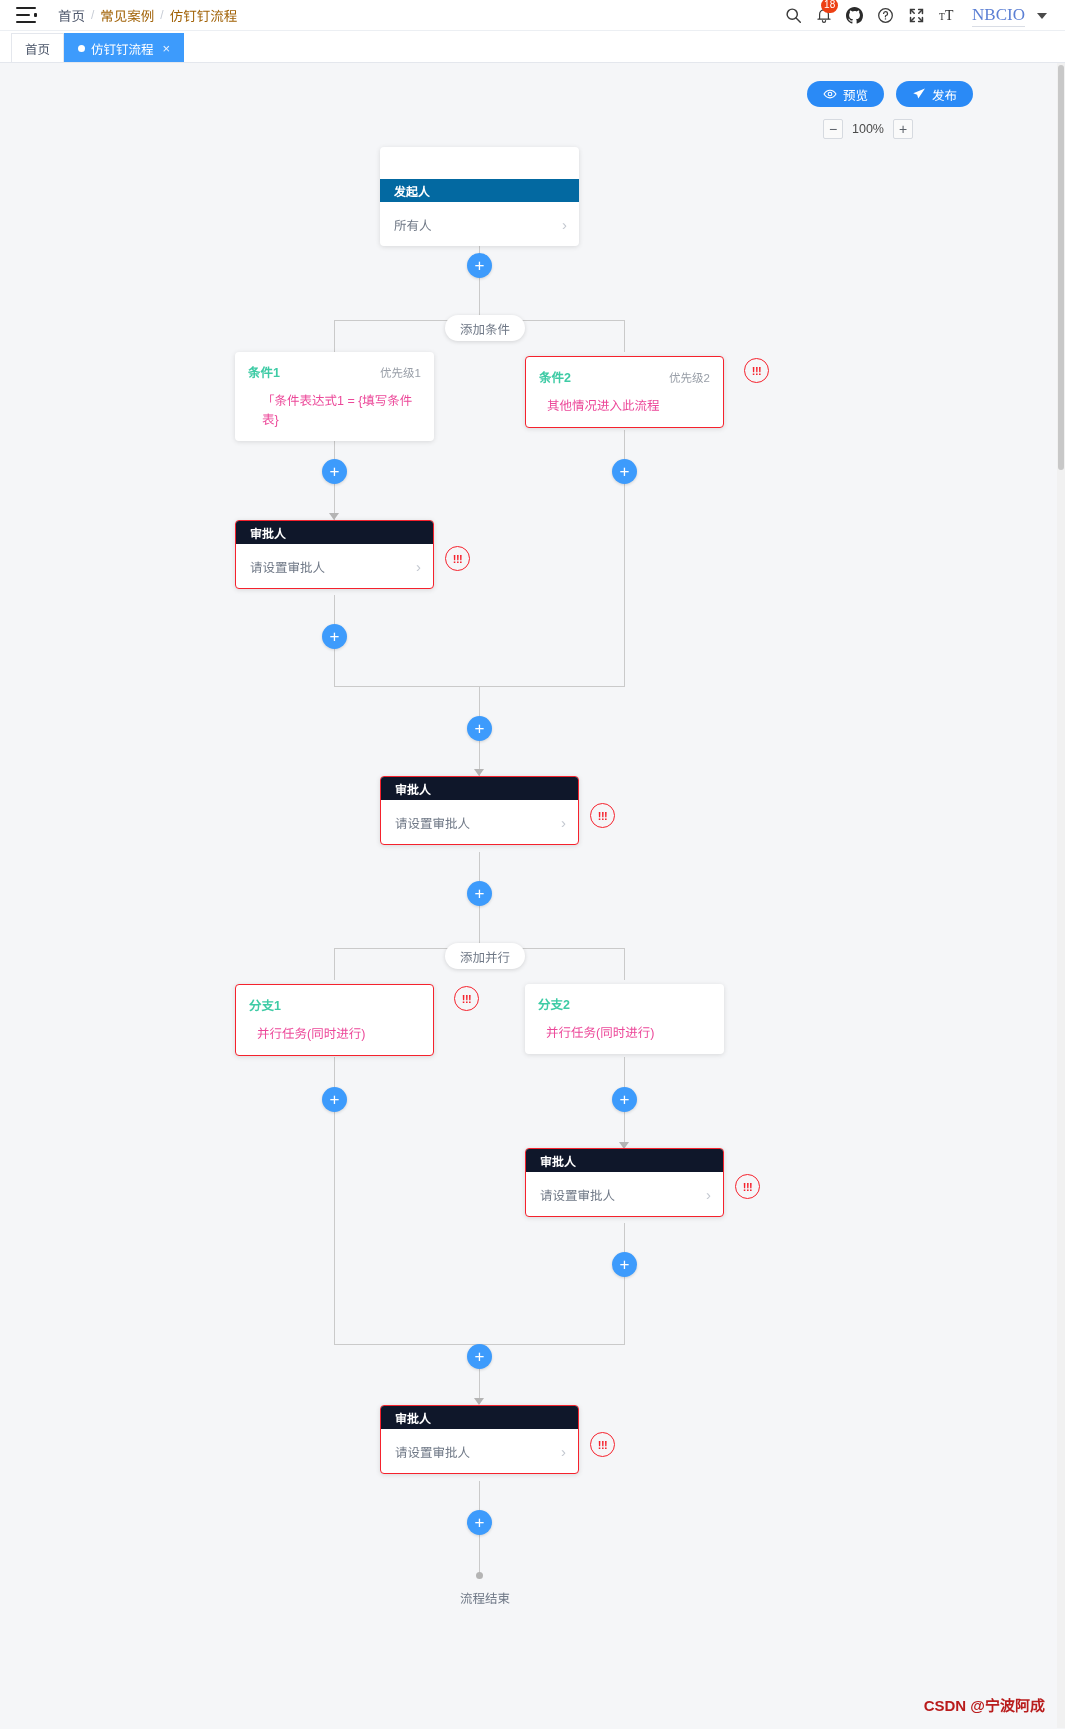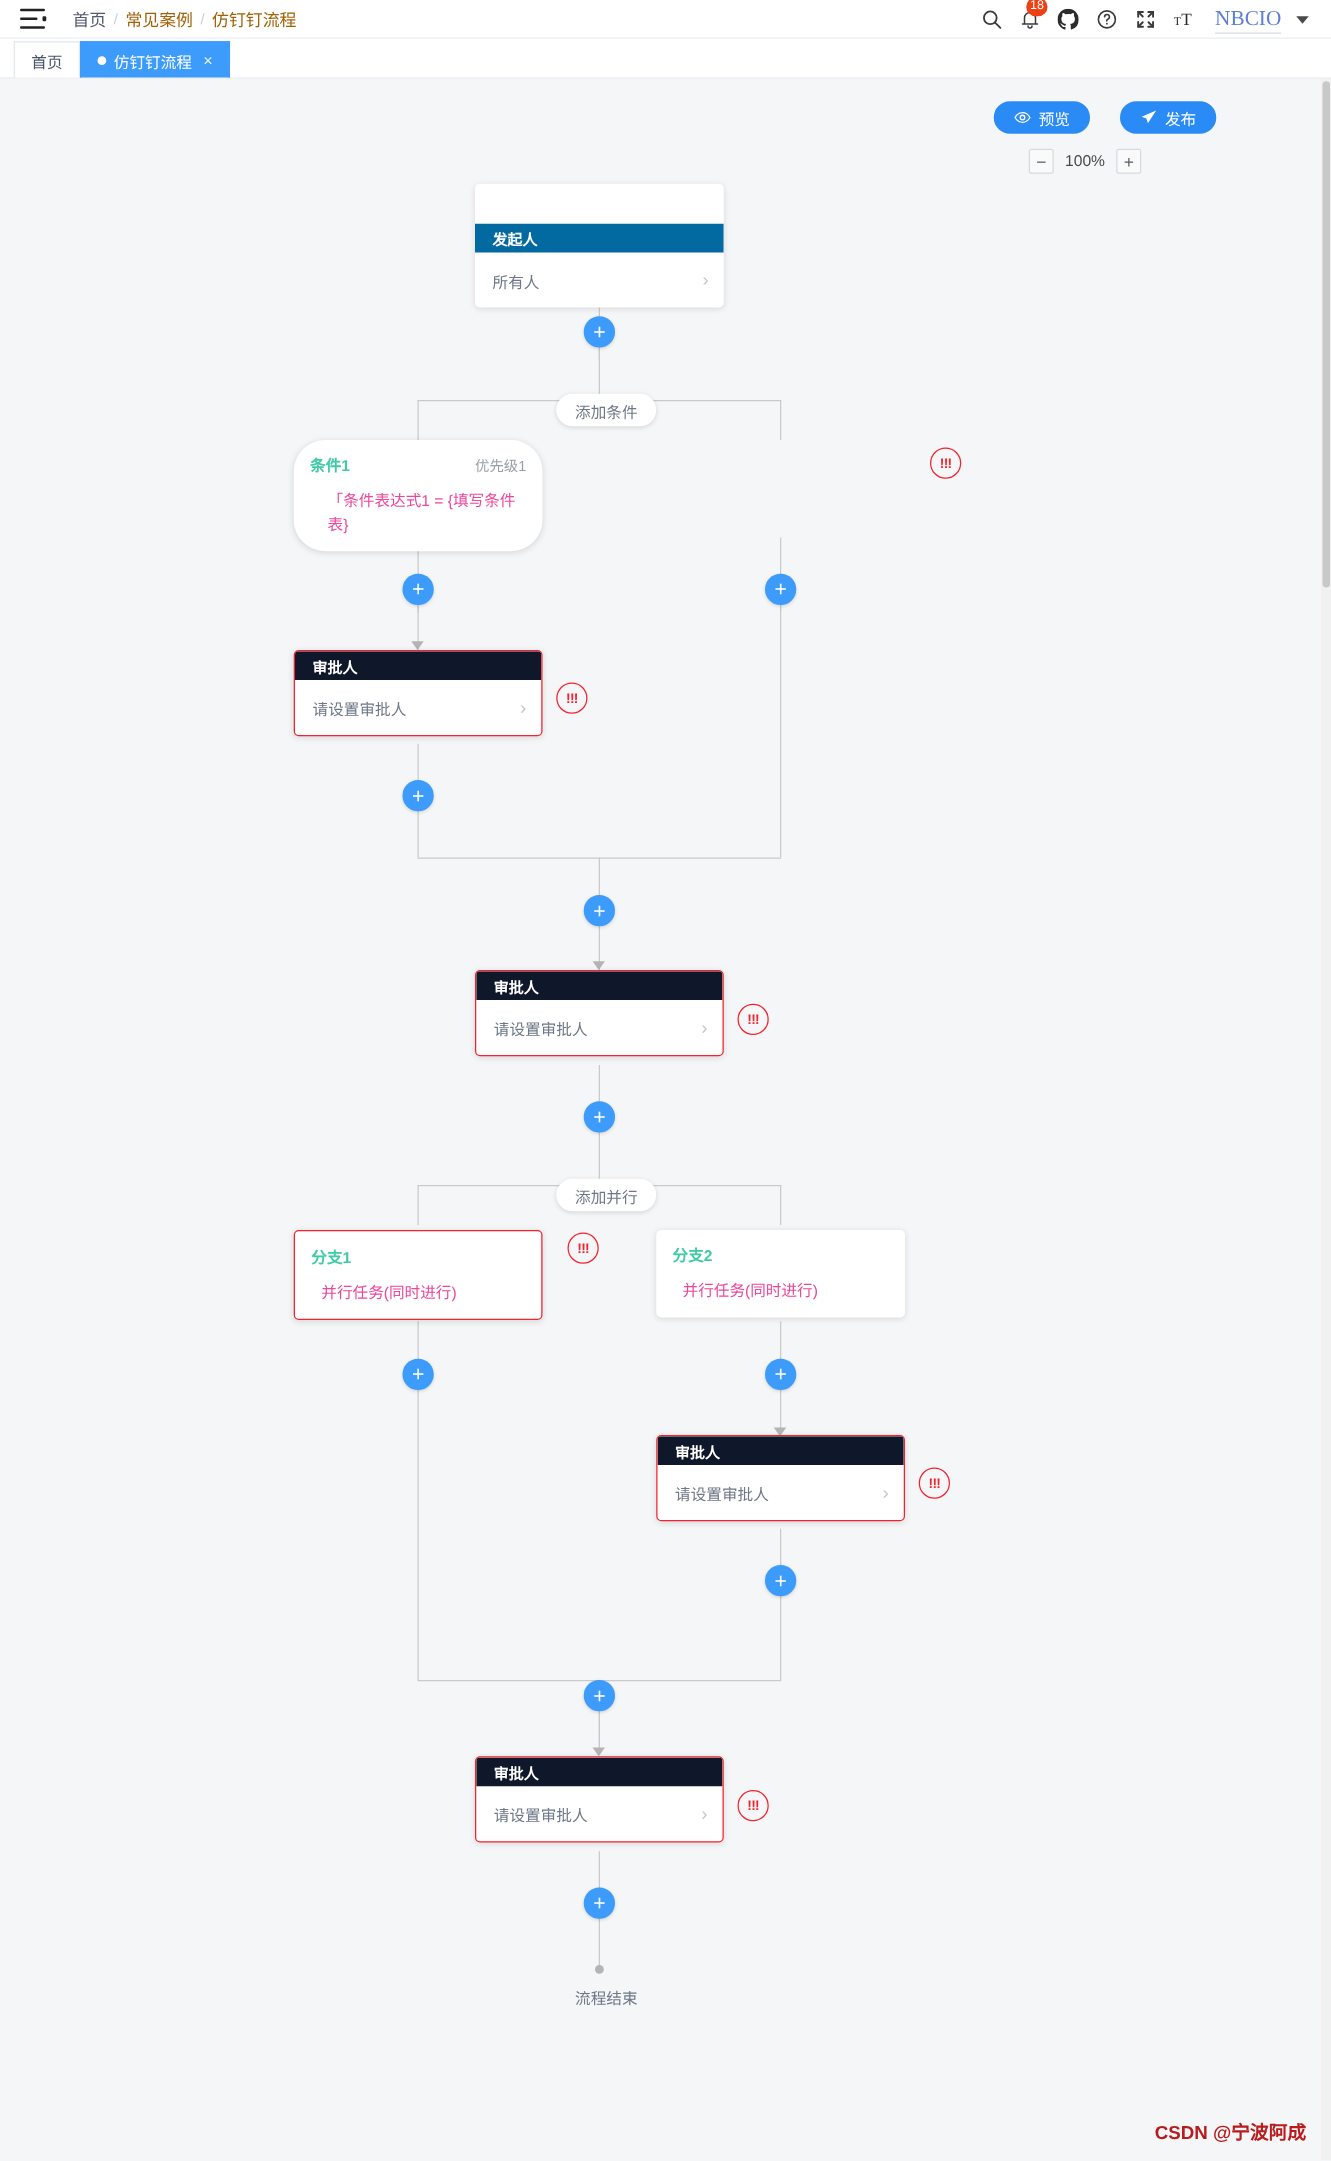--- a/index.html
+++ b/index.html
@@ -99,21 +99,21 @@
   .scrollbar-v {
     position: absolute; right: 0; top: 0; width: 8px; height: 1665px;
     background: #f1f1f1;
   }
   .scrollbar-thumb {
     position: absolute; right: 1px; top: 2px; width: 6px; height: 405px;
     background: #c8c8c8; border-radius: 3px;
   }
 
   
-  .act-row { position: absolute; right: 92px; top: 18px; display: flex; gap: 24px; }
+  .act-row { position: absolute; right: 92px; top: 18px; display: flex; gap: 12px; }
   .btn-pill {
     background: #2a8af6; color: #fff; border: none; border-radius: 15px;
     height: 26px; padding: 0 16px; font-size: 12.5px;
     display: flex; align-items: center; gap: 6px; cursor: pointer;
     font-family: "Liberation Sans", sans-serif;
   }
   .zoom-row {
     position: absolute; right: 152px; top: 56px;
     display: flex; align-items: center; gap: 9px;
     font-size: 12.5px; color: #4a4a4a;
@@ -373,28 +373,35 @@
     <div class="node-body">
       <span>所有人</span>
       <span class="chev">›</span>
     </div>
   </div>
 
   <div class="plus" style="left:467px; top:190px;">+</div>
 
   <div class="pill" style="left:445px; top:252px;">添加条件</div>
 
-  <div class="cnode" style="left:235px; top:289px;border-radius:25px;">
+  <div class="cnode" style="left:235px; top:289px;">
     <div class="cnode-top">
       <span class="cnode-title">条件1</span>
       <span class="cnode-prio">优先级1</span>
     </div>
     <div class="cnode-text">「条件表达式1 = {填写条件表}</div>
   </div>
 
+  <div class="cnode err" style="left:525px; top:293px;">
+    <div class="cnode-top">
+      <span class="cnode-title">条件2</span>
+      <span class="cnode-prio">优先级2</span>
+    </div>
+    <div class="cnode-text center">其他情况进入此流程</div>
+  </div>
   <div class="warn" style="left:744px; top:295px;">!!!</div>
 
   <div class="plus" style="left:322px; top:396px;">+</div>
   <div class="plus" style="left:612px; top:396px;">+</div>
 
   <div class="node err" style="left:235px; top:457px;">
     <div class="node-head appr">审批人</div>
     <div class="node-body">
       <span>请设置审批人</span>
       <span class="chev">›</span>

